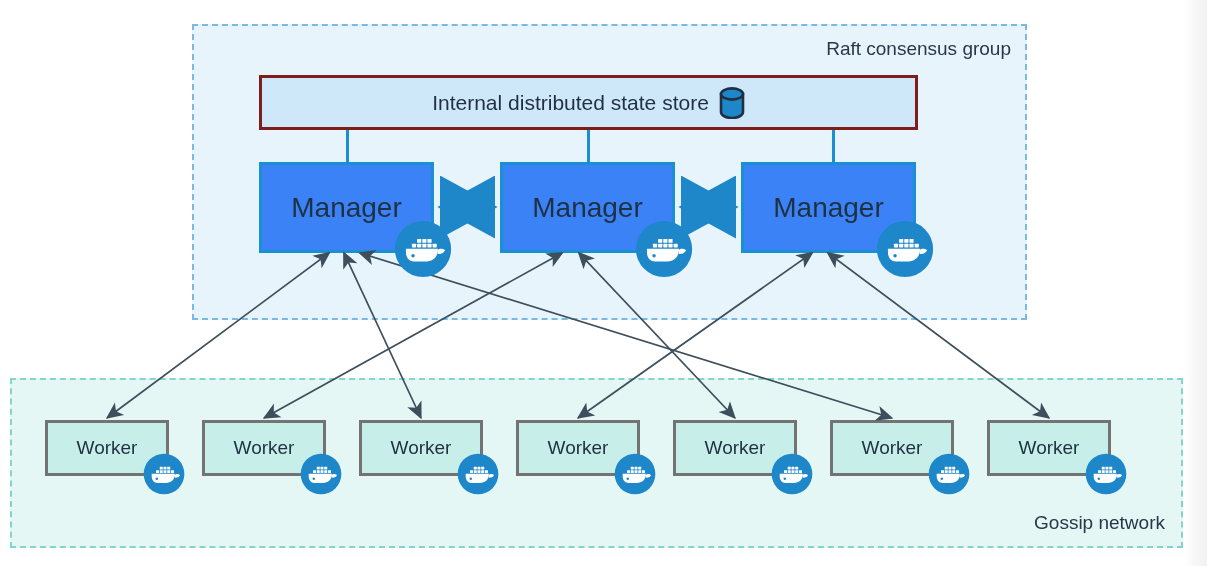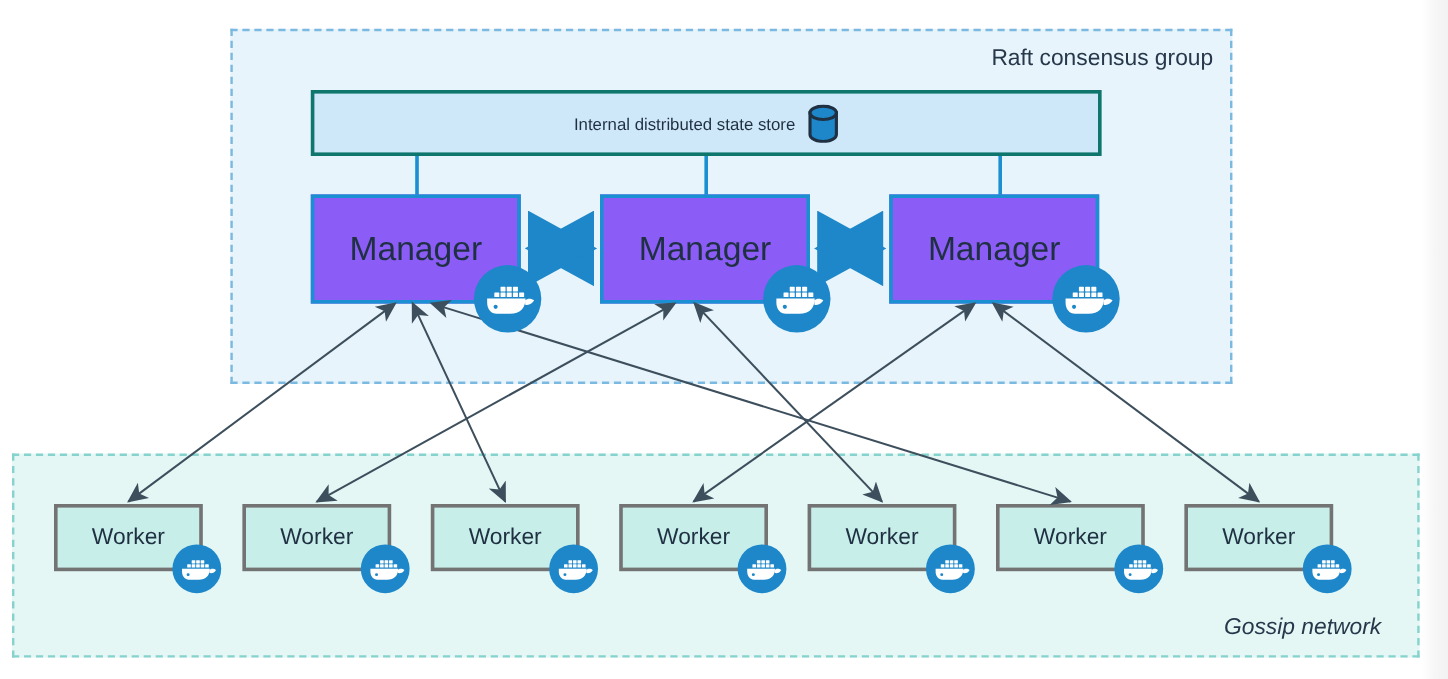--- a/index.html
+++ b/index.html
@@ -29,38 +29,38 @@
     background:#e4f7f5;
     border:2px dashed #86d2cd;
   }
   .group-label{
     position:absolute;
     color:#26384a;
     font-size:19px;
     white-space:nowrap;
   }
   .label-raft{right:14px;top:12px;}
-  .label-gossip{right:30px;bottom:12px;font-style:italic;}
+  .label-gossip{right:16px;bottom:12px;}
 
   
   .node{
     position:absolute;box-sizing:border-box;
     display:flex;align-items:center;justify-content:center;
     color:#1f3042;
     white-space:nowrap;
   }
   .statestore{
     left:259px;top:75px;width:659px;height:55px;
-    background:#cfe8f9;border:3px solid #0f766e;
-    font-size:14px;
+    background:#cfe8f9;border:3px solid #7f1d1d;
+    font-size:21px;
     gap:10px;
   }
   .manager{
     width:175px;height:91px;
-    background:#8b5cf6;border:3px solid #1a8fd1;
+    background:#3b82f6;border:3px solid #1a8fd1;
     font-size:28px;
   }
   .mgr1{left:259px;top:162px;}
   .mgr2{left:500px;top:162px;}
   .mgr3{left:741px;top:162px;}
   .worker{
     width:124px;height:56px;top:420px;
     background:#c8eeea;border:3px solid #737373;
     font-size:19px;
   }

